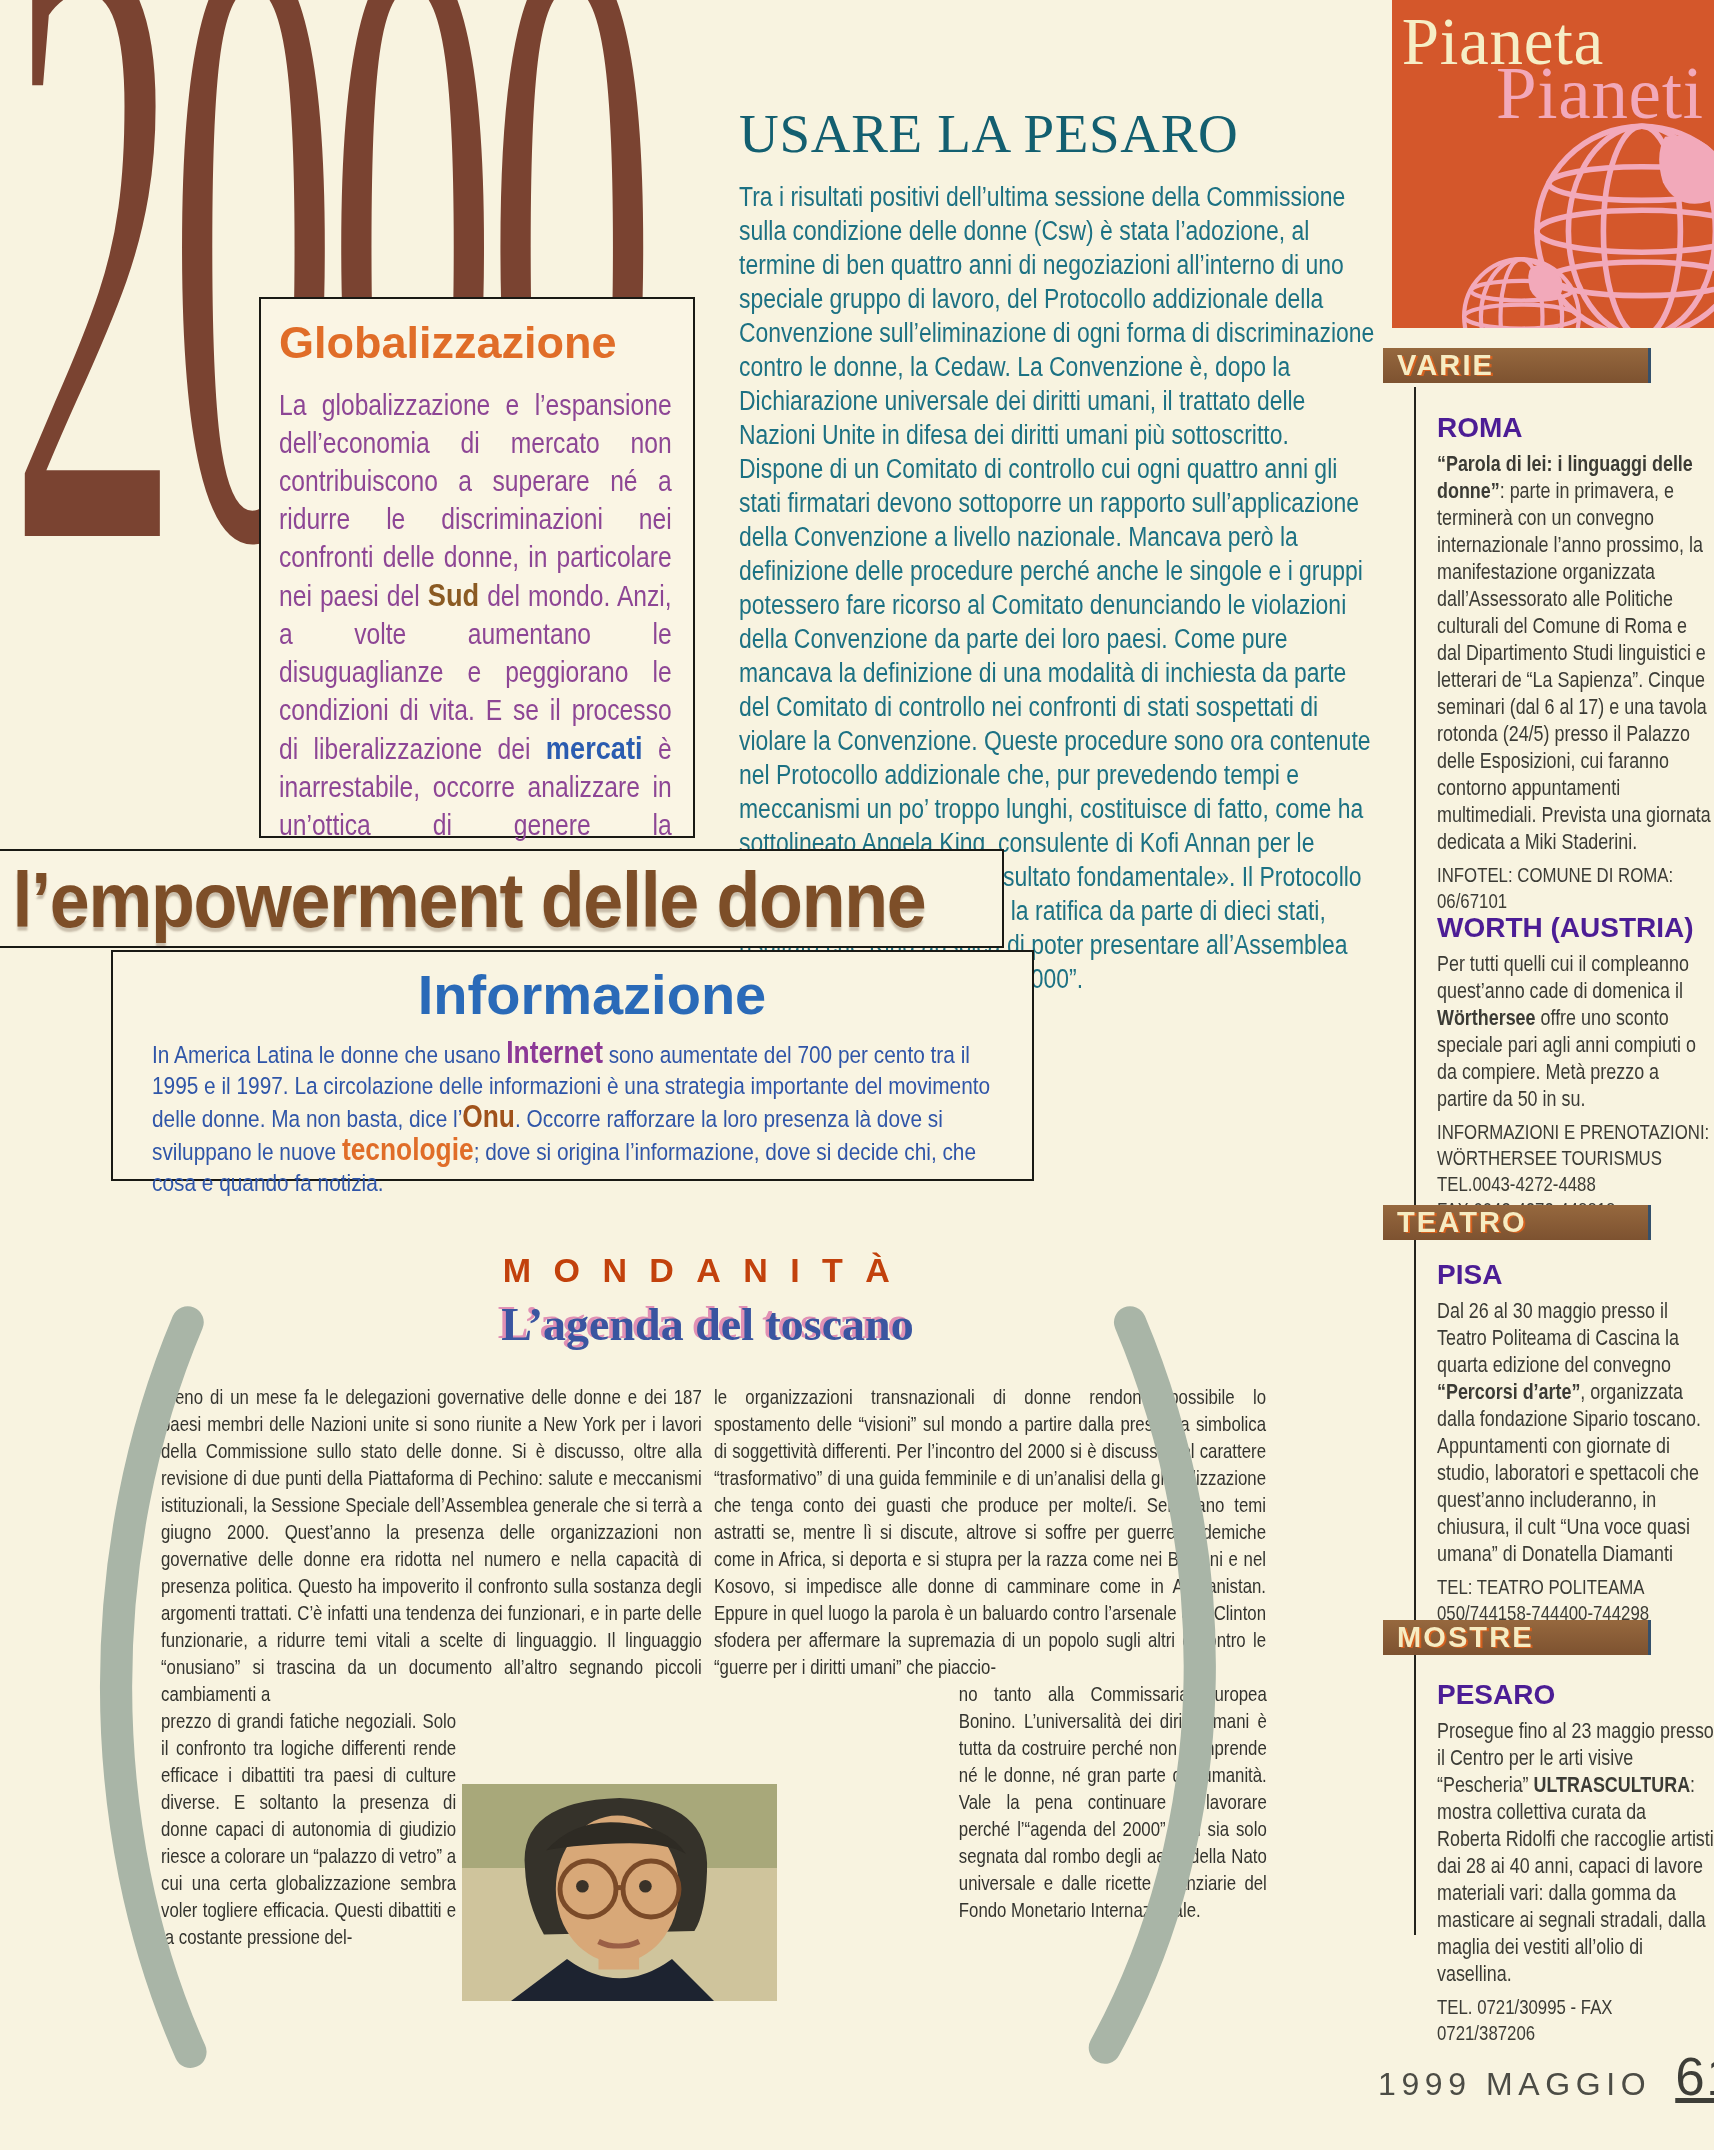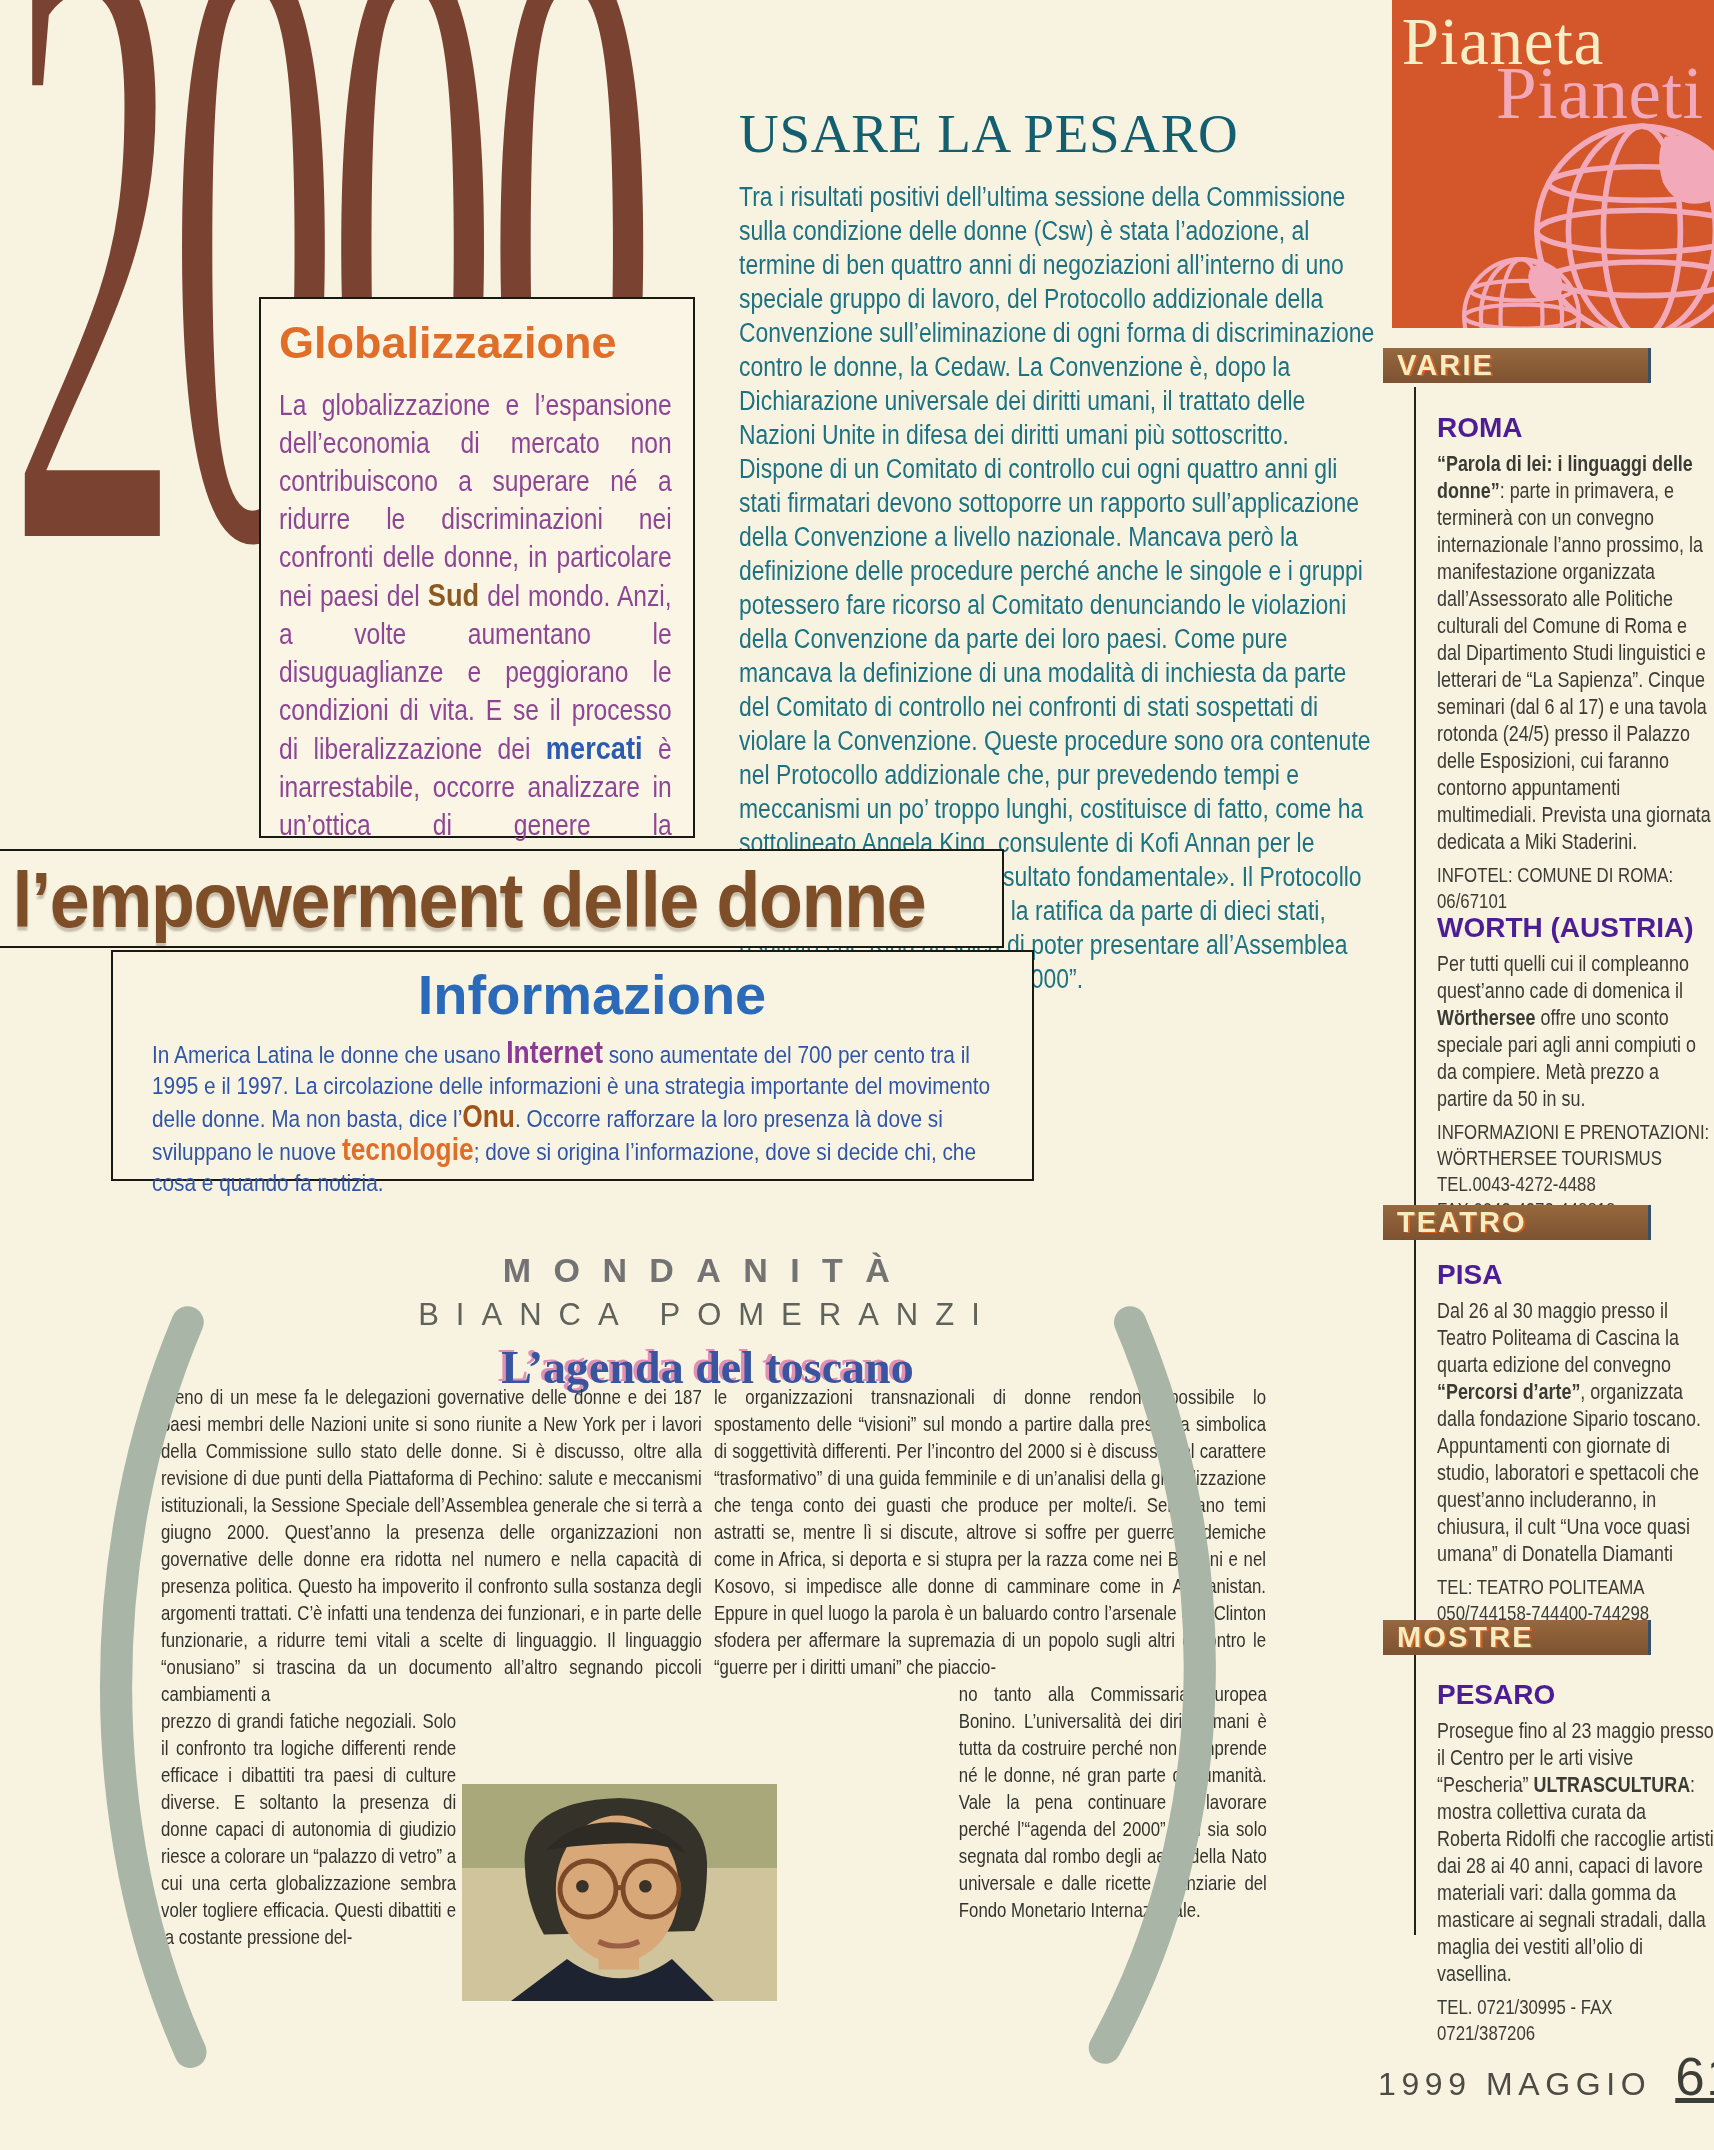--- a/index.html
+++ b/index.html
@@ -47,21 +47,21 @@
             background:#f9f4e2;box-sizing:border-box;padding:9.8px 0 0 39px;}
   .info-box h2{margin:0;font-size:56px;font-weight:bold;color:#2a6ab8;text-align:center;}
   .info-body{margin-top:9.8px;width:1001px;transform:scaleX(.85);transform-origin:0 0;
              font-size:24.5px;line-height:31px;color:#2f55a8;}
   .seg-internet{color:#8c3896;font-weight:bold;font-size:31px;}
   .seg-onu{color:#a0521a;font-weight:bold;font-size:31px;}
   .seg-tecnologie{color:#e06d28;font-weight:bold;font-size:31px;}
 
   
   .rubric{position:absolute;left:161px;top:1251px;width:1093px;text-align:center;}
-  .rubric .r1{font-size:34px;font-weight:bold;letter-spacing:22.4px;color:#737373;}
+  .rubric .r1{font-size:34px;font-weight:bold;letter-spacing:22.4px;color:#c2410c;}
   .rubric .r2{margin-top:7px;font-size:31px;font-weight:400;letter-spacing:17px;color:#60635a;}
   .rubric .r3{margin-top:8.4px;font-family:"Liberation Serif",serif;font-weight:bold;font-size:46px;
               color:#3a55a0;text-shadow:-3.5px -2.1px 0 #e190b4;}
   .col{position:absolute;top:1383px;transform:scaleX(.8);transform-origin:0 0;
        font-size:21px;line-height:27px;color:#33332e;text-align:justify;}
   .col-left{left:161px;}
   .col-right{left:714px;}
   .p1a{width:676px;}
   .p1b{width:369px;}
   .p2a{width:690px;}
@@ -135,21 +135,20 @@
     <h1>l’empowerment delle donne</h1>
   </div>
 
   <div class="info-box">
     <h2>Informazione</h2>
     <div class="info-body"><span>In America Latina le donne che usano </span><span class="seg-internet">Internet</span><span> sono aumentate del 700 per cento tra il 1995 e il 1997. La circolazione delle informazioni è una strategia importante del movimento delle donne. Ma non basta, dice l’</span><span class="seg-onu">Onu</span><span>. Occorre rafforzare la loro presenza là dove si sviluppano le nuove </span><span class="seg-tecnologie">tecnologie</span><span>; dove si origina l’informazione, dove si decide chi, che cosa e quando fa notizia.</span></div>
   </div>
 
   <div class="rubric">
     <div class="r1">MONDANITÀ</div>
-    <div class="r2">BIANCA POMERANZI</div>
     <div class="r3">L’agenda del toscano</div>
   </div>
 
   <div class="col col-left">
     <div class="p1a">Meno di un mese fa le delegazioni governative delle donne e dei 187 paesi membri delle Nazioni unite si sono riunite a New York per i lavori della Commissione sullo stato delle donne. Si è discusso, oltre alla revisione di due punti della Piattaforma di Pechino: salute e meccanismi istituzionali, la Sessione Speciale dell’Assemblea generale che si terrà a giugno 2000. Quest’anno la presenza delle organizzazioni non governative delle donne era ridotta nel numero e nella capacità di presenza politica. Questo ha impoverito il confronto sulla sostanza degli argomenti trattati. C’è infatti una tendenza dei funzionari, e in parte delle funzionarie, a ridurre temi vitali a scelte di linguaggio. Il linguaggio “onusiano” si trascina da un documento all’altro segnando piccoli cambiamenti a</div>
     <div class="p1b">prezzo di grandi fatiche negoziali. Solo il confronto tra logiche differenti rende efficace i dibattiti tra paesi di culture diverse. E soltanto la presenza di donne capaci di autonomia di giudizio riesce a colorare un “palazzo di vetro” a cui una certa globalizzazione sembra voler togliere efficacia. Questi dibattiti e la costante pressione del-</div>
   </div>
   <div class="col col-right">
     <div class="p2a">le organizzazioni transnazionali di donne rendono possibile lo spostamento delle “visioni” sul mondo a partire dalla presenza simbolica di soggettività differenti. Per l’incontro del 2000 si è discusso del carattere “trasformativo” di una guida femminile e di un’analisi della globalizzazione che tenga conto dei guasti che produce per molte/i. Sembrano temi astratti se, mentre lì si discute, altrove si soffre per guerre endemiche come in Africa, si deporta e si stupra per la razza come nei Balcani e nel Kosovo, si impedisce alle donne di camminare come in Afghanistan. Eppure in quel luogo la parola è un baluardo contro l’arsenale che Clinton sfodera per affermare la supremazia di un popolo sugli altri e contro le “guerre per i diritti umani” che piaccio-</div>
     <div class="p2b">no tanto alla Commissaria europea Bonino. L’universalità dei diritti umani è tutta da costruire perché non comprende né le donne, né gran parte dell’umanità. Vale la pena continuare a lavorare perché l’“agenda del 2000” non sia solo segnata dal rombo degli aerei della Nato universale e dalle ricette finanziarie del Fondo Monetario Internazionale.</div>

